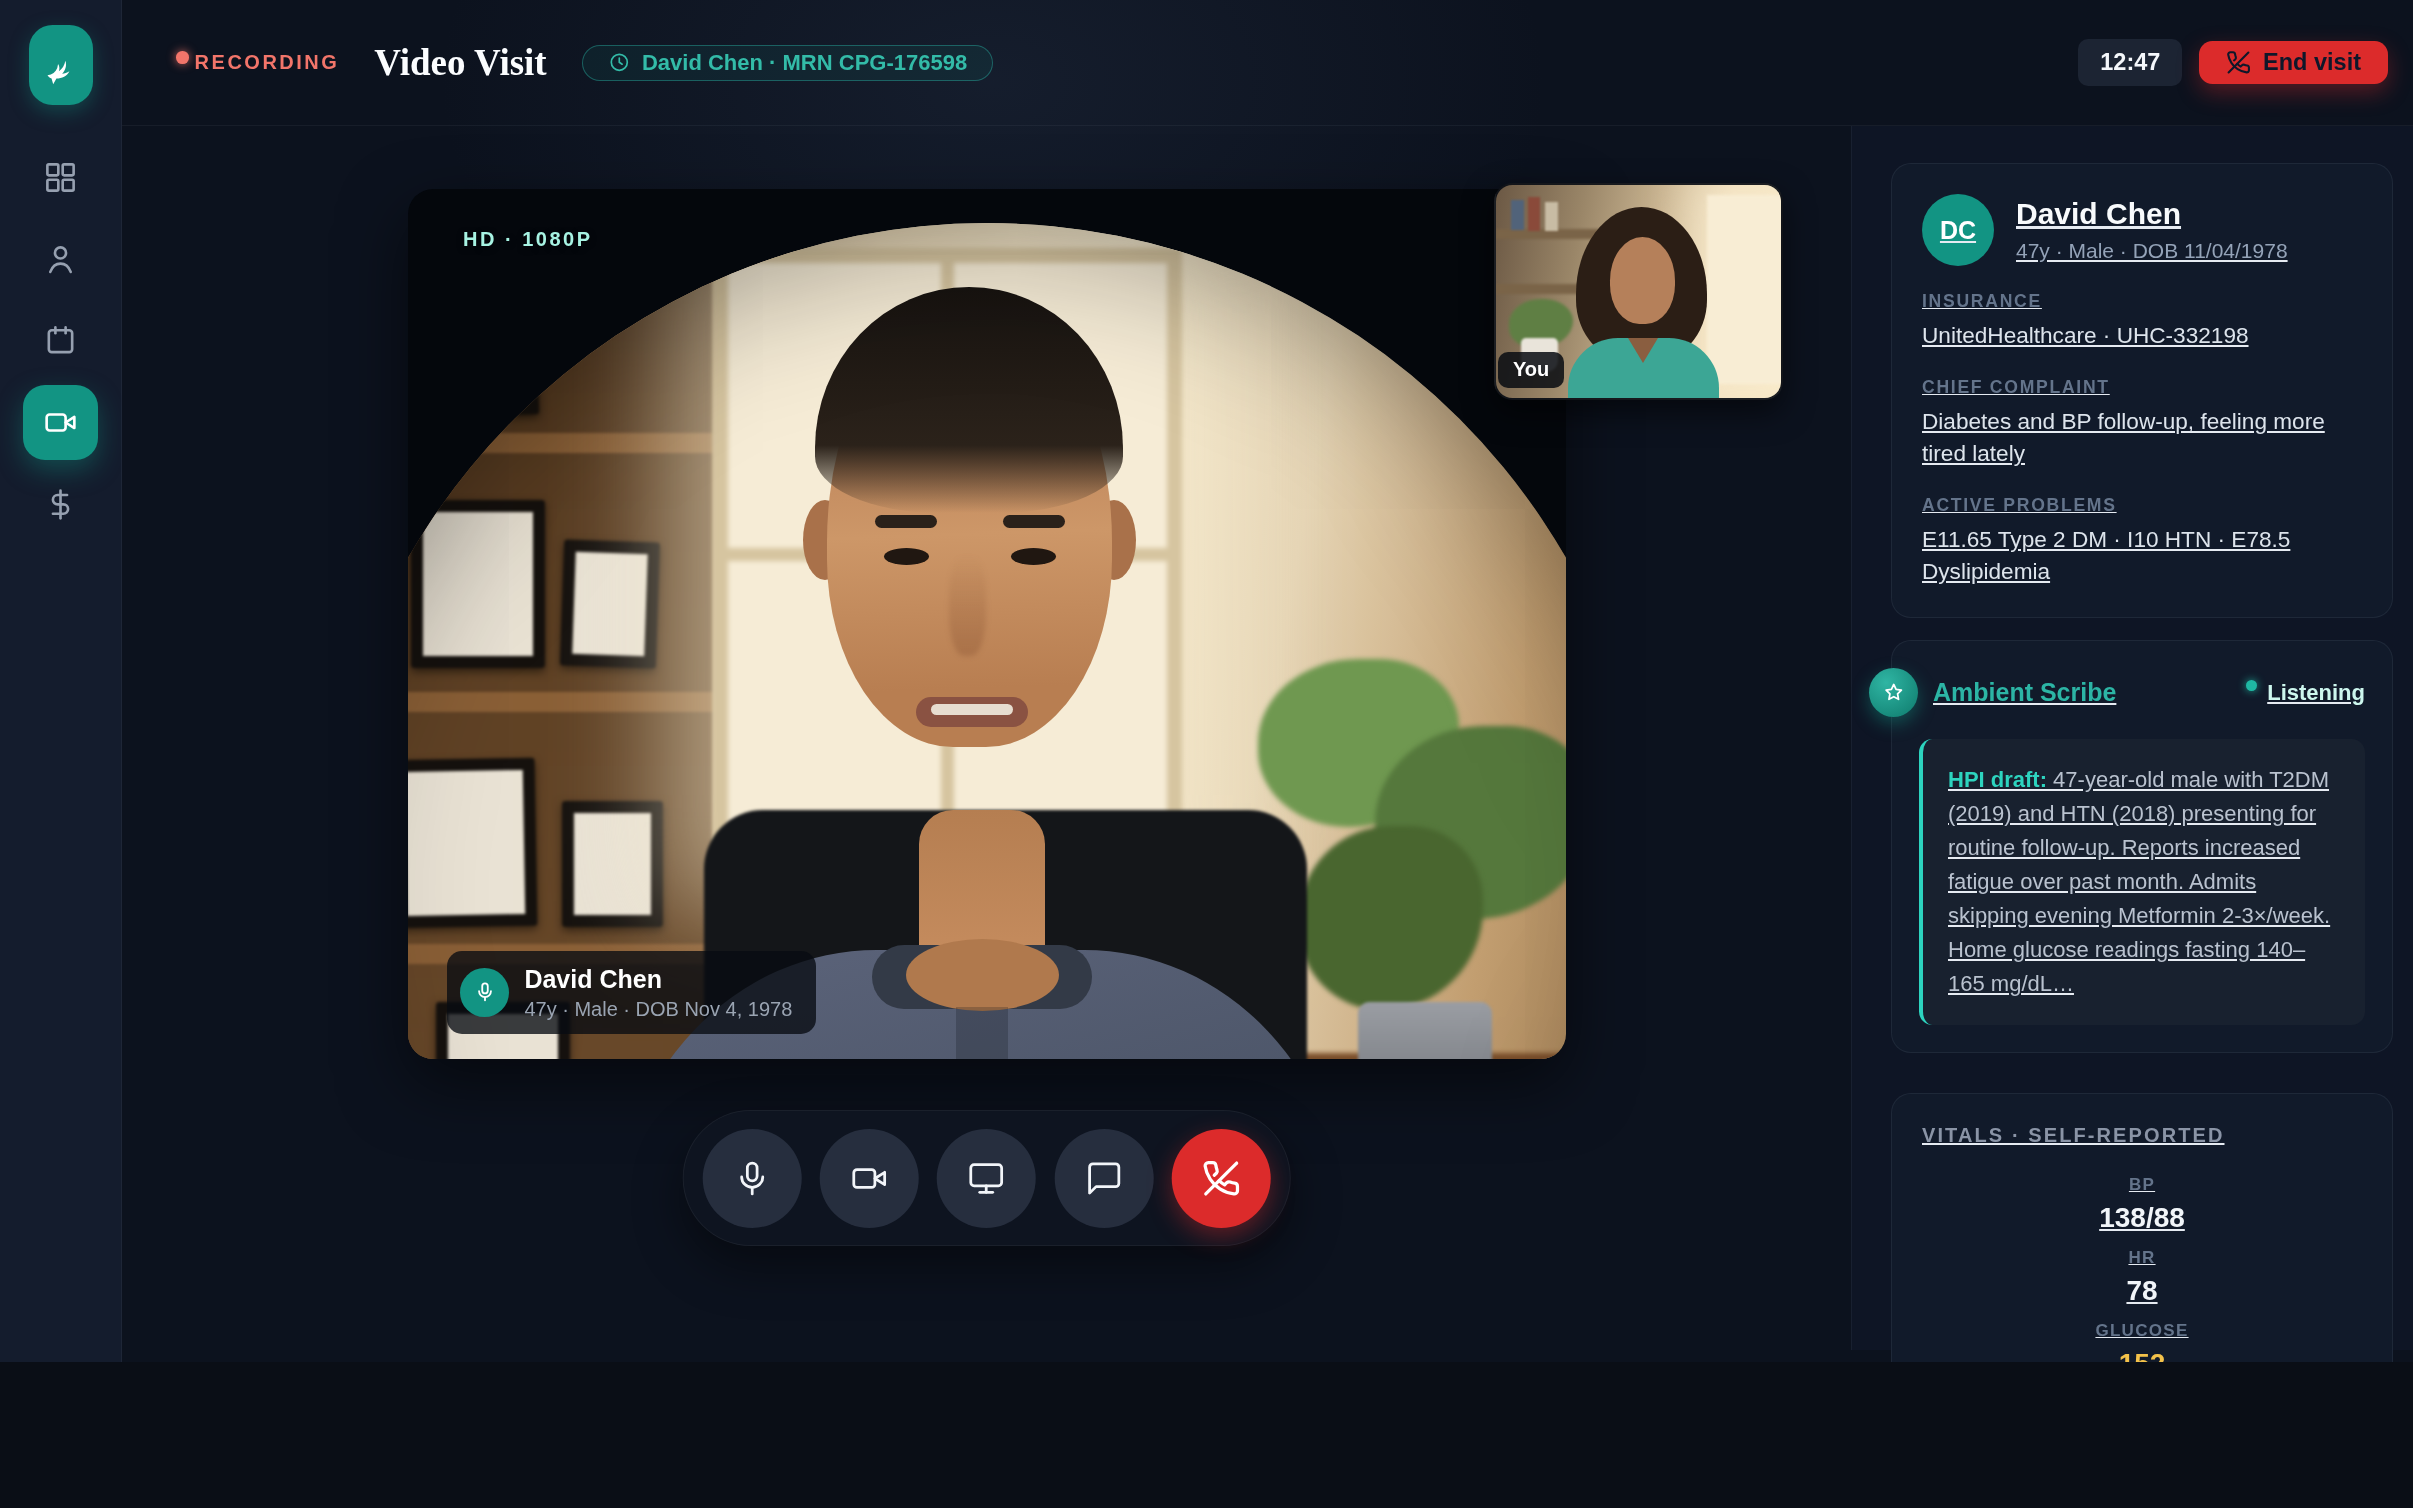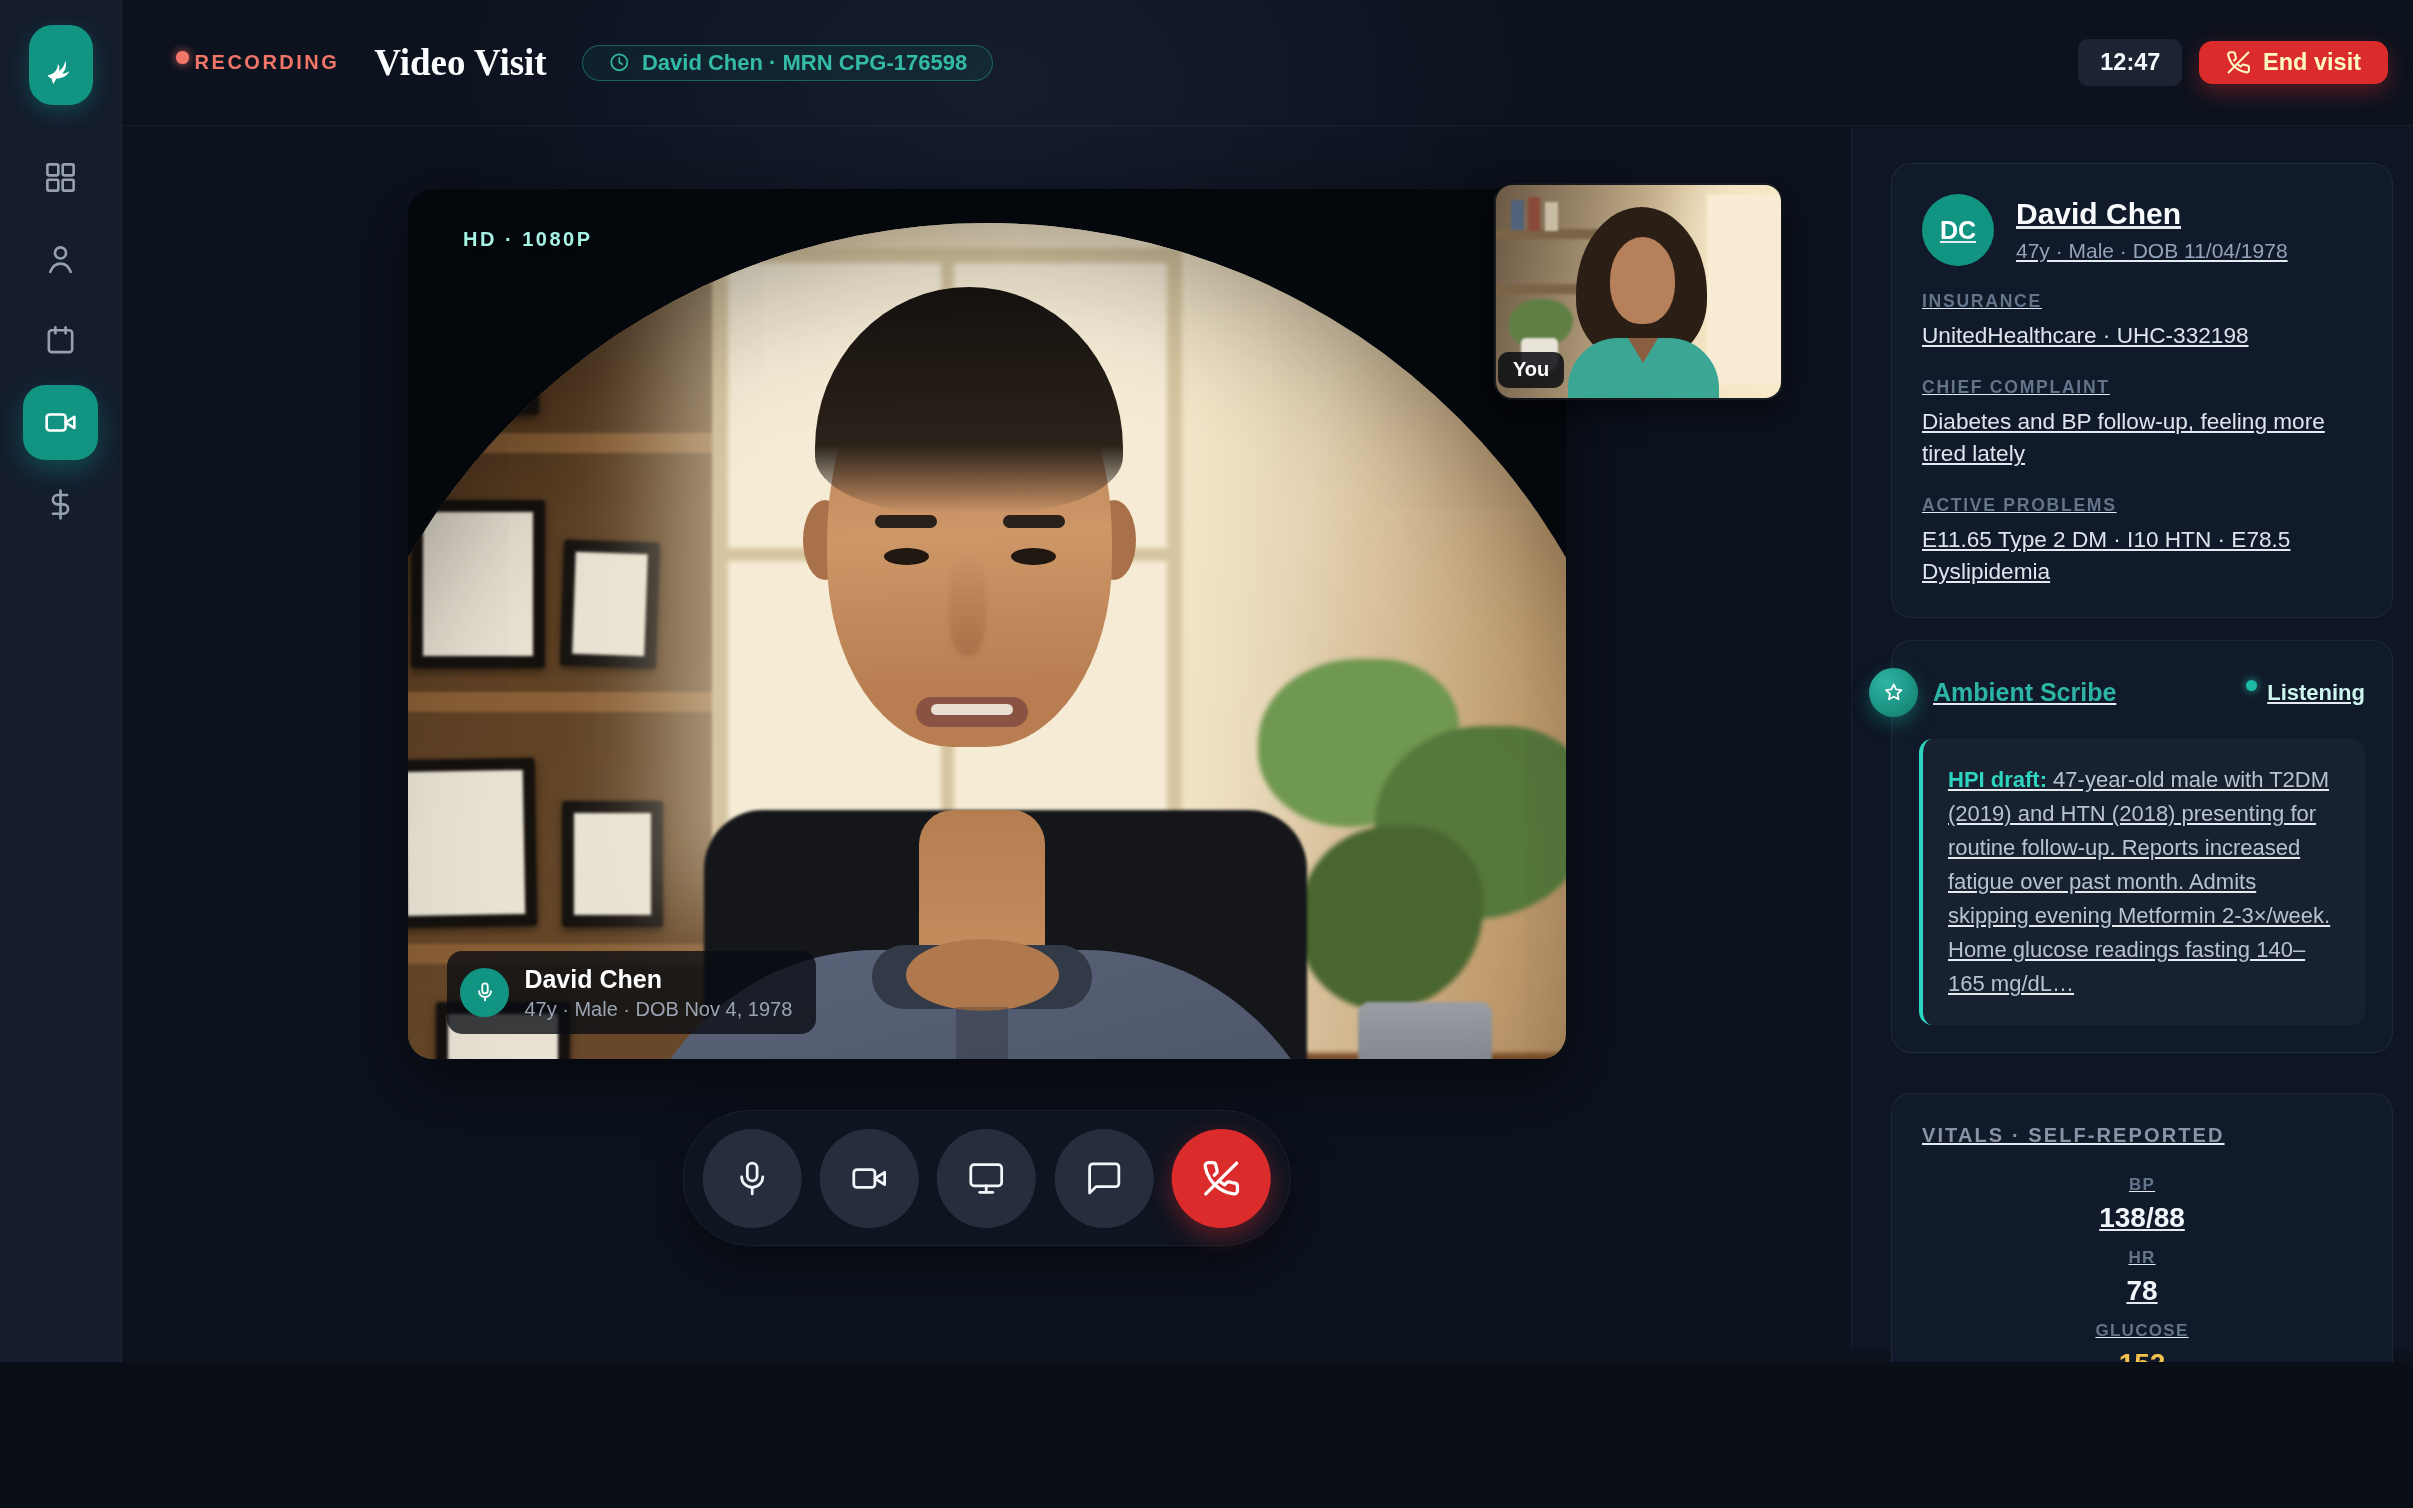--- a/index.html
+++ b/index.html
@@ -34,21 +34,21 @@
   .rec{display:flex;align-items:flex-start;gap:6px;}
   .rec-dot{width:12.6px;height:12.6px;border-radius:50%;background:var(--c-salmon);box-shadow:0 0 10px rgba(242,117,106,.8);}
   .rec-label{font-size:20px;font-weight:bold;letter-spacing:2.5px;color:var(--c-salmon);}
   .visit-title{font-family:"Liberation Serif","DejaVu Serif",serif;font-size:37px;font-weight:bold;color:#FBFDFF;margin-left:35px;}
   .patient-pill{margin-left:35px;display:flex;align-items:center;gap:11.7px;padding:4px 25px;border-radius:837px;
     background:rgba(18,148,131,.10);border:1.3px solid rgba(45,212,191,.35);color:#33BBA8;font-size:22px;font-weight:bold;}
   .patient-pill svg{width:22.6px;height:22.6px;}
   .topbar-right{margin-left:auto;display:flex;align-items:center;gap:17px;}
   .timer{background:#1C2433;border-radius:10px;padding:10px 22px;font-size:23.5px;font-weight:bold;color:#F4F7FB;}
   .end-btn{display:flex;align-items:center;gap:11.7px;background:var(--c-red);border:none;border-radius:13.4px;
-    padding:8px 27px;font-size:23.5px;font-weight:bold;color:#fef9c3;cursor:pointer;font-family:inherit;
+    padding:8px 27px;font-size:23.5px;font-weight:bold;color:#0f172a;cursor:pointer;font-family:inherit;
     box-shadow:0 8.4px 22px rgba(220,43,43,.35);}
   .end-btn svg{width:25px;height:25px;}
 
   
   .stage{position:absolute;left:0;top:126px;width:1729px;bottom:0;}
   .video-card{position:absolute;left:286px;top:63px;width:1158px;height:870px;border-radius:25px;
     background:#04070C;overflow:hidden;box-shadow:0 25px 67px rgba(0,0,0,.55);}
   .photo-circle{position:absolute;left:-89px;top:34px;width:1336px;height:1336px;border-radius:50%;overflow:hidden;
     background:linear-gradient(100deg,#3E2B1D 0%,#7A5A38 16%,#D9C6A4 36%,#F0E4CA 52%,#E5D4B4 66%,#C29E70 82%,#8A6840 100%);}
   .photo-circle::after{content:"";position:absolute;inset:0;border-radius:50%;box-shadow:inset 0 0 151px rgba(0,0,0,.45);}

